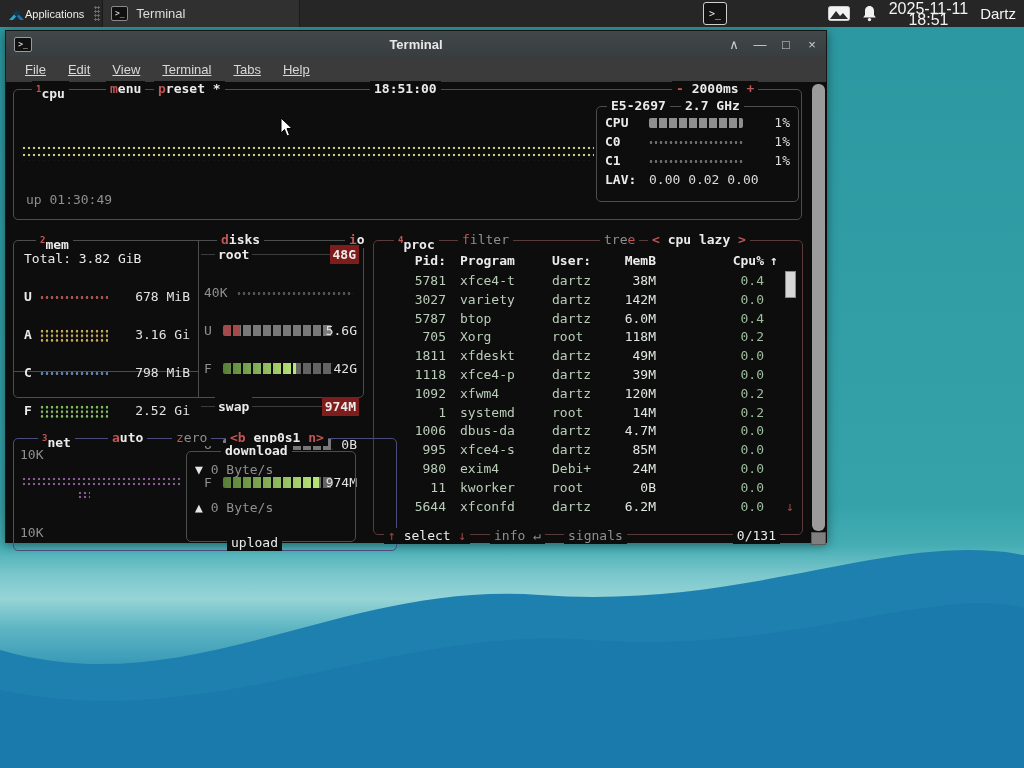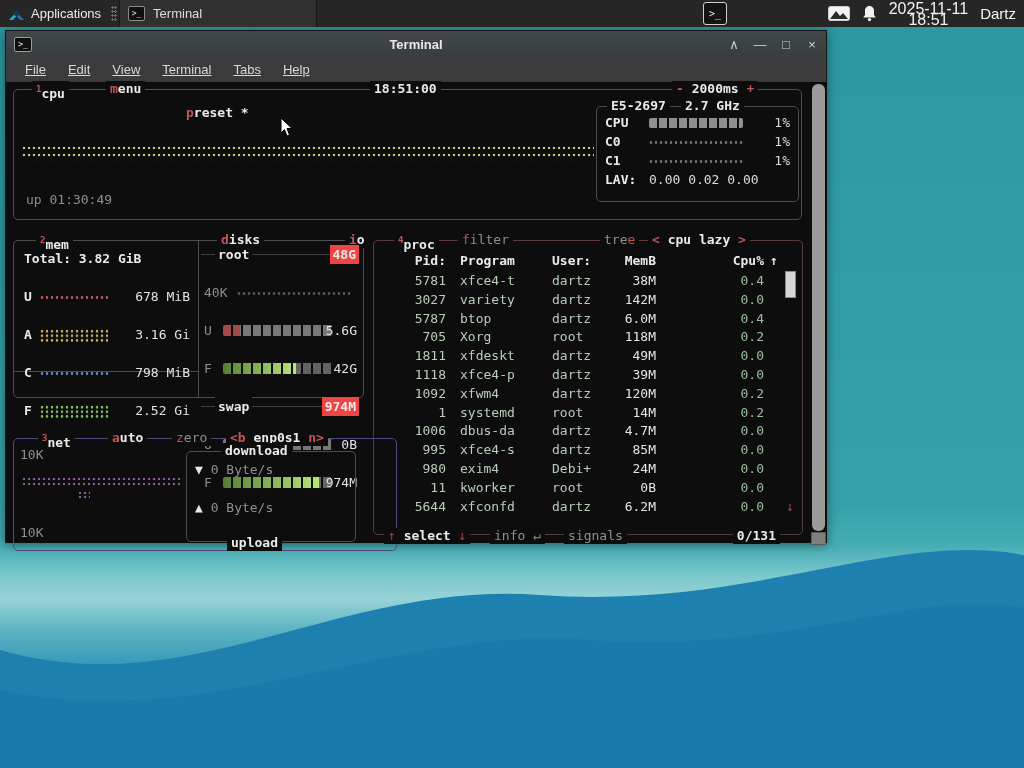--- a/index.html
+++ b/index.html
@@ -10,21 +10,21 @@
   
   .desktop { position:absolute; inset:0;
     background: linear-gradient(180deg, #2b97a0 0%, #35a2a9 66%, #45adb4 71%,
       #7cc8cd 75%, #96d4d6 78%, #5cb4c2 82%, #2d91b4 88%, #1f82b0 100%); }
   .wave { position:absolute; inset:0; width:100%; height:100%; }
 
   
   .panel { position:absolute; left:0; top:0; width:1024px; height:27px;
     background:#262626; display:flex; align-items:center;
     font-family:"Liberation Sans",sans-serif; z-index:40; }
-  .apps { display:flex; align-items:center; gap:6px; padding:0 8px; height:27px; color:#ececec; font-size:13px; }
+  .apps { display:flex; align-items:center; padding:0 8px; height:27px; color:#ececec; font-size:11px; }
   .grip { width:6px; height:16px; margin:0 2px;
     background-image:radial-gradient(circle at 1.5px 1.5px,#6a6a6a 1px,transparent 1.4px);
     background-size:3px 4px; }
   .taskbtn { display:flex; align-items:center; gap:8px; height:27px; width:198px;
     background:#303030; border-left:1px solid #1a1a1a; border-right:1px solid #1a1a1a;
     padding:0 8px; color:#dddddd; font-size:13px; }
   .mini-term { width:17px; height:15px; background:#101010; border:1px solid #8a8a8a;
     border-radius:2px; color:#e0e0e0; font-size:8px; line-height:13px; text-align:center;
     font-family:"DejaVu Sans Mono",monospace; }
   .launcher { position:absolute; left:703px; top:2px; width:24px; height:23px;
@@ -56,21 +56,21 @@
 
   .term { position:absolute; left:1px; top:51px; width:820px; height:461px; background:#0d0d0d; }
 
   
   .box { position:absolute; border:1px solid var(--border_box); border-radius:5px; }
   .btitle { position:absolute; top:-9px; background:#0d0d0d; padding:0 4px; white-space:nowrap;
     font-weight:bold; color:var(--text_bright); line-height:16px; }
   .bfoot  { position:absolute; bottom:-10px; background:#0d0d0d; padding:0 4px; white-space:nowrap; line-height:16px; }
   .sup { font-size:9px; vertical-align:6px; color:var(--accent_red); font-weight:bold; }
   .hot { color:var(--accent_red); }
-  .wt { color:var(--text_bright); font-weight:bold; }
+  .wt { color:var(--text_bright); font-weight:normal; }
   .gy { color:var(--text_gray); }
   .dotline { background-image:radial-gradient(circle at 2px 2.5px,var(--dc) 1.2px,transparent 1.6px);
     background-size:5px 5px; background-repeat:repeat-x; height:5px; }
   .dotgrid { background-image:radial-gradient(circle at 2px 2px,var(--dc) 1.2px,transparent 1.6px);
     background-size:5px 4.6px; }
   .bar { position:relative; height:11px; border-radius:2px; overflow:hidden; }
   .bar::after { content:""; position:absolute; inset:0;
     background:repeating-linear-gradient(90deg,transparent 0 8px,#0d0d0d 8px 10px); }
   .bar-cpu   { background:#8f8f8f; }
   .bar-rootu { background:linear-gradient(90deg,var(--bar_red) 0 15%,#787878 15%); }
@@ -93,21 +93,21 @@
   .memrow .lbl { position:absolute; left:10px; font-weight:bold; color:var(--text_bright); }
   .memrow .g { position:absolute; left:26px; }
   .memrow .val { position:absolute; left:84px; width:92px; text-align:right; color:#e2e2e2; }
   .vdiv { position:absolute; left:184px; top:0; bottom:0; border-left:1px solid var(--border_box); }
   .hdiv { position:absolute; left:0; top:130px; width:184px; border-top:1px solid var(--border_box); }
   .disks { position:absolute; left:185px; top:0; right:0; bottom:0; }
   .drow .dl { position:absolute; left:5px; color:var(--text_gray); }
   .drow .dbar { position:absolute; left:24px; top:4px; width:110px; }
   .drow .dval { position:absolute; right:6px; color:#e2e2e2; }
   .dhead { position:absolute; left:16px; font-weight:bold; color:var(--text_bright); background:#0d0d0d; padding:0 3px; z-index:1;}
-  .dsize { position:absolute; right:4px; font-weight:bold; color:var(--text_bright); background:#ef4444; padding:0 3px; z-index:1;}
+  .dsize { position:absolute; right:4px; font-weight:bold; color:var(--text_bright); background:#7f1d1d; padding:0 3px; z-index:1;}
   .dline { position:absolute; left:2px; right:4px; top:9px; border-top:1px solid #3d3d3d; }
 
   
   .netsub { position:absolute; left:172px; top:12px; width:170px; height:91px;
     border:1px solid var(--border_box); border-radius:5px; }
   .net-graph { position:absolute; left:8px; top:38px; width:160px; height:10px; }
   .net-blob  { position:absolute; left:64px; top:52px; width:12px; height:9px; }
 
   
   .prochdr span, .prow span { position:absolute; white-space:nowrap; }
@@ -193,21 +193,21 @@
         <span class="menuitem">Terminal</span>
         <span class="menuitem">Tabs</span>
         <span class="menuitem">Help</span>
       </div>
 
     <div class="term">
 
       <div class="box" style="left:6px; top:7px; width:789px; height:131px;">
         <span class="btitle" style="left:18px;"><span class="sup">1</span><span>cpu</span></span>
         <span class="btitle" style="left:92px;"><span class="hot">m</span><span>enu</span></span>
-        <span class="btitle" style="left:168px;margin-top:24px;"><span class="hot">p</span><span>reset *</span></span>
+        <span class="btitle" style="left:140px;"><span class="hot">p</span><span>reset *</span></span>
         <span class="btitle" style="left:356px;">18:51:00</span>
         <span class="btitle" style="left:658px;"><span class="hot">-</span> <span>2000ms</span> <span class="hot">+</span></span>
 
         <div class="cpu-graph dotgrid" style="--dc:var(--graph_cpu); background-size:5px 7px;"></div>
         <div class="uptime">up 01:30:49</div>
 
         <div class="cpusub">
           <span class="btitle" style="left:10px;">E5-2697</span>
           <span class="btitle" style="left:84px;">2.7 GHz</span>
           <div class="row19" style="top:6px;">

